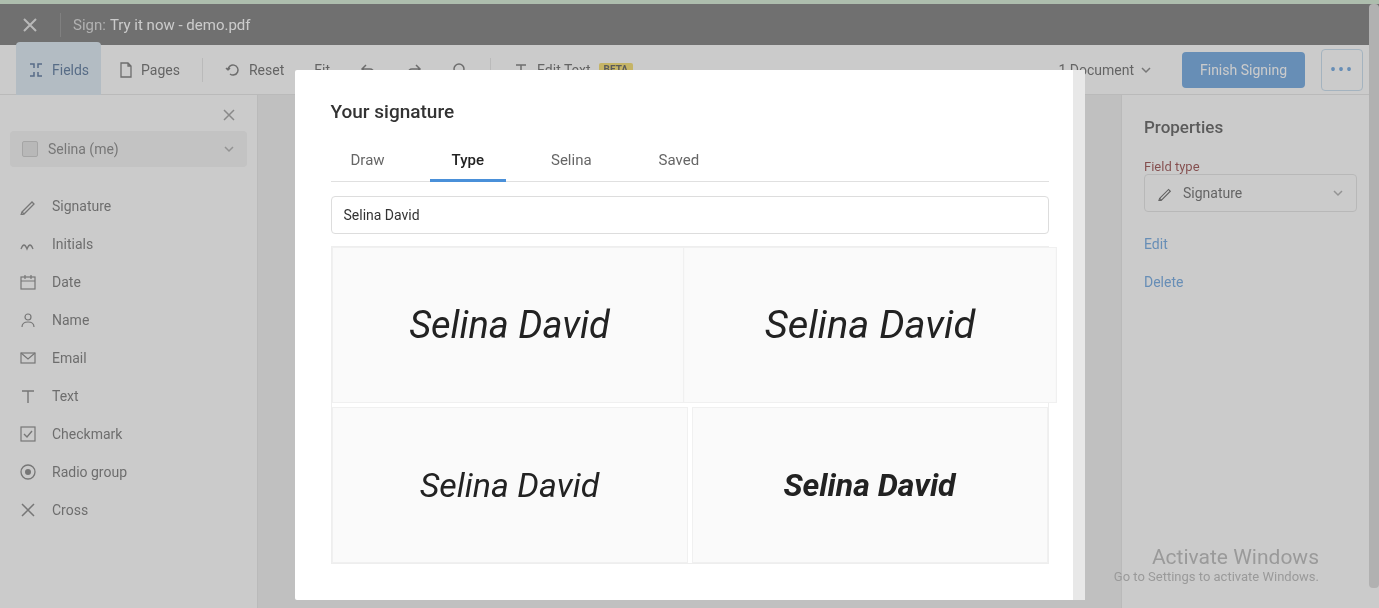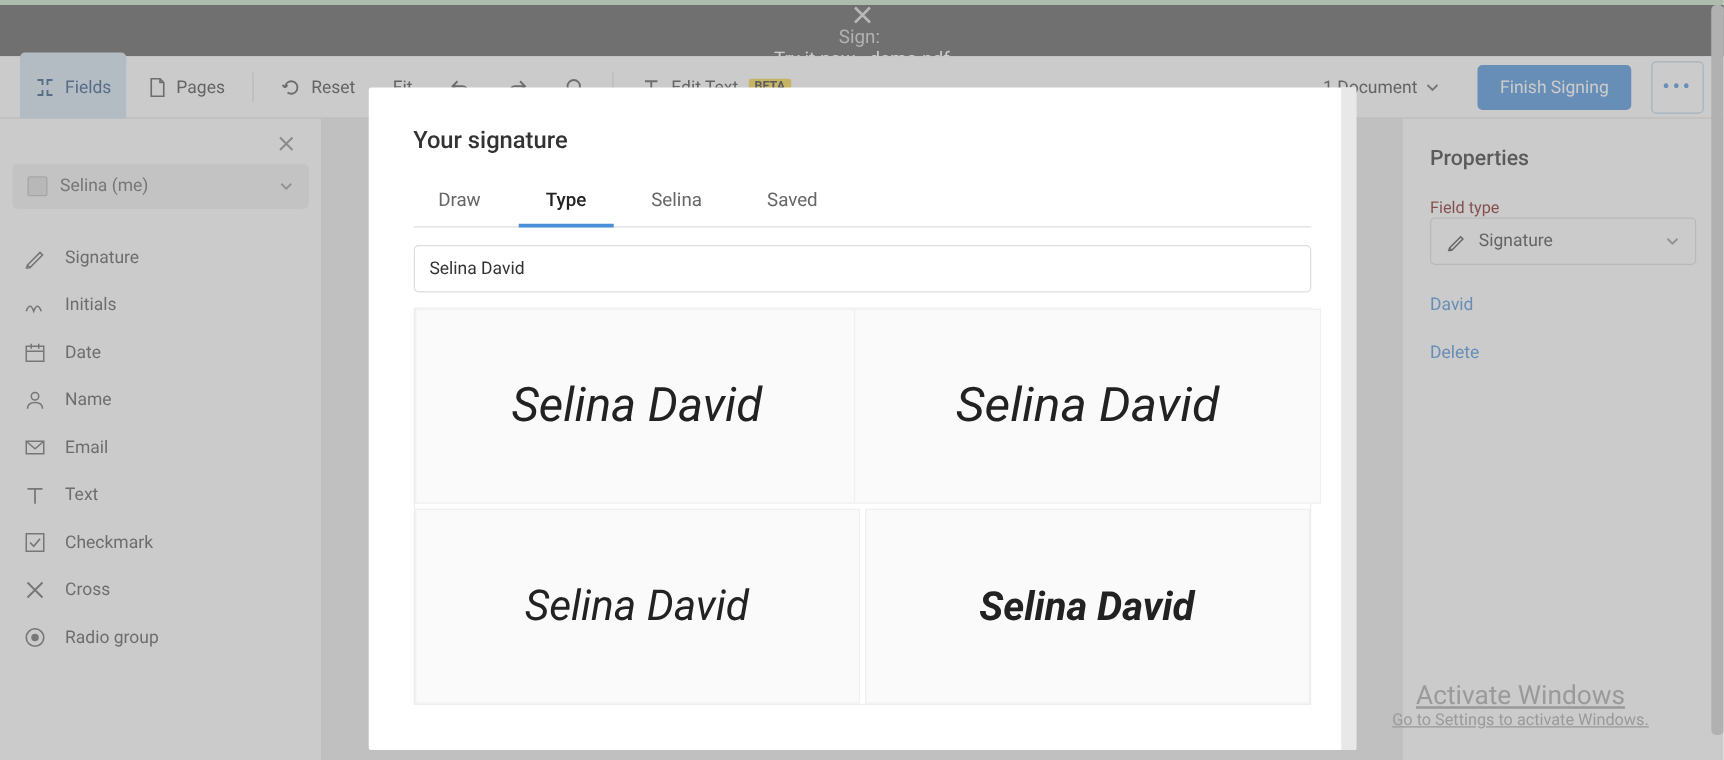--- a/index.html
+++ b/index.html
@@ -19,21 +19,20 @@
       height: 4px;
       background: #c8e6c9;
     }
     .header {
       height: 41px;
       background: #5a5a5a;
       display: flex;
       align-items: center;
       padding: 0 12px;
       color: #e0e0e0;
-      flex-direction: column;
     }
     .header .close-btn {
       width: 36px;
       display: flex;
       align-items: center;
       justify-content: center;
       cursor: pointer;
     }
     .header .divider {
       width: 1px;
@@ -238,21 +237,21 @@
       background: #e8e8e8;
     }
     .modal h2 {
       font-size: 19px;
       font-weight: 500;
       color: #333;
       margin-bottom: 18px;
     }
     .modal-tabs {
       display: flex;
-      gap: 36px;
+      gap: 51px;
       border-bottom: 1px solid #e0e0e0;
       padding: 0 12px;
       margin-bottom: 0;
     }
     .modal-tab {
       padding: 10px 8px 12px 8px;
       font-size: 15px;
       color: #666;
       cursor: pointer;
       position: relative;
@@ -298,24 +297,23 @@
       border: 1px solid #f0f0f0;
     }
     .sig1 { font-family: 'Brush Script MT', cursive; font-style: italic; }
     .sig2 { font-family: 'Brush Script MT', cursive; font-style: italic; transform: scaleX(1.05); }
     .sig3 { font-family: 'Lucida Handwriting', cursive; font-style: italic; font-size: 34px; }
     .sig4 { font-family: 'Segoe Script', cursive; font-weight: bold; font-style: italic; font-size: 32px; }
     .watermark {
       position: absolute;
       right: 60px;
       bottom: 24px;
-      text-align: center;
+      text-align: right;
       color: #999;
       pointer-events: none;
-      text-decoration: underline;
     }
     .watermark .w1 {
       font-size: 21px;
       color: #9a9a9a;
     }
     .watermark .w2 {
       font-size: 13px;
       color: #9a9a9a;
     }
     .right-scrollbar {
@@ -499,53 +497,53 @@
           <svg width="18" height="18" viewBox="0 0 18 18">
             <rect x="2" y="2" width="14" height="14" stroke="#666" stroke-width="1.2" fill="none"></rect>
             <path d="M5 9 l3 3 l5 -6" stroke="#666" stroke-width="1.4" fill="none"></path>
           </svg>
         </span>
       <span>Checkmark</span>
     </div>
     <div class="field-item">
       <span class="icon">
           <svg width="18" height="18" viewBox="0 0 18 18">
-            <path d="M3 3 L15 15 M15 3 L3 15" stroke="#666" stroke-width="1.5"></path>
-          </svg>
-        </span>
-      <span>Cross</span>
-    </div>
-    <div class="field-item">
-      <span class="icon">
-          <svg width="18" height="18" viewBox="0 0 18 18">
             <circle cx="9" cy="9" r="7" stroke="#666" stroke-width="1.3" fill="none"></circle>
             <circle cx="9" cy="9" r="3" fill="#666"></circle>
           </svg>
         </span>
       <span>Radio group</span>
+    </div>
+    <div class="field-item">
+      <span class="icon">
+          <svg width="18" height="18" viewBox="0 0 18 18">
+            <path d="M3 3 L15 15 M15 3 L3 15" stroke="#666" stroke-width="1.5"></path>
+          </svg>
+        </span>
+      <span>Cross</span>
     </div>
   </div>
 
   <div class="main-area"></div>
 
   <div class="props-panel">
     <h3>Properties</h3>
     <div class="props-label">Field type</div>
     <div class="props-select">
       <svg width="16" height="16" viewBox="0 0 18 18">
           <path d="M3 15 L13 5 l2 2 L5 17 z M3 15 l-1 3 l3 -1" stroke="#444" stroke-width="1.3" fill="none"></path>
         </svg>
       <span>Signature</span>
       <span class="caret">
         <svg width="12" height="12" viewBox="0 0 12 12">
             <path d="M2 4 L6 8 L10 4" stroke="#999" stroke-width="1.5" fill="none"></path>
           </svg>
       </span>
     </div>
-    <span class="props-link">David</span>
+    <span class="props-link">Edit</span>
     <span class="props-link">Delete</span>
   </div>
 </div>
 
 <div class="right-scrollbar"></div>
 <div class="right-scrollbar-corner"></div>
 
 <div class="overlay">
   <div class="modal">
     <div class="modal-scroll-edge"></div>

